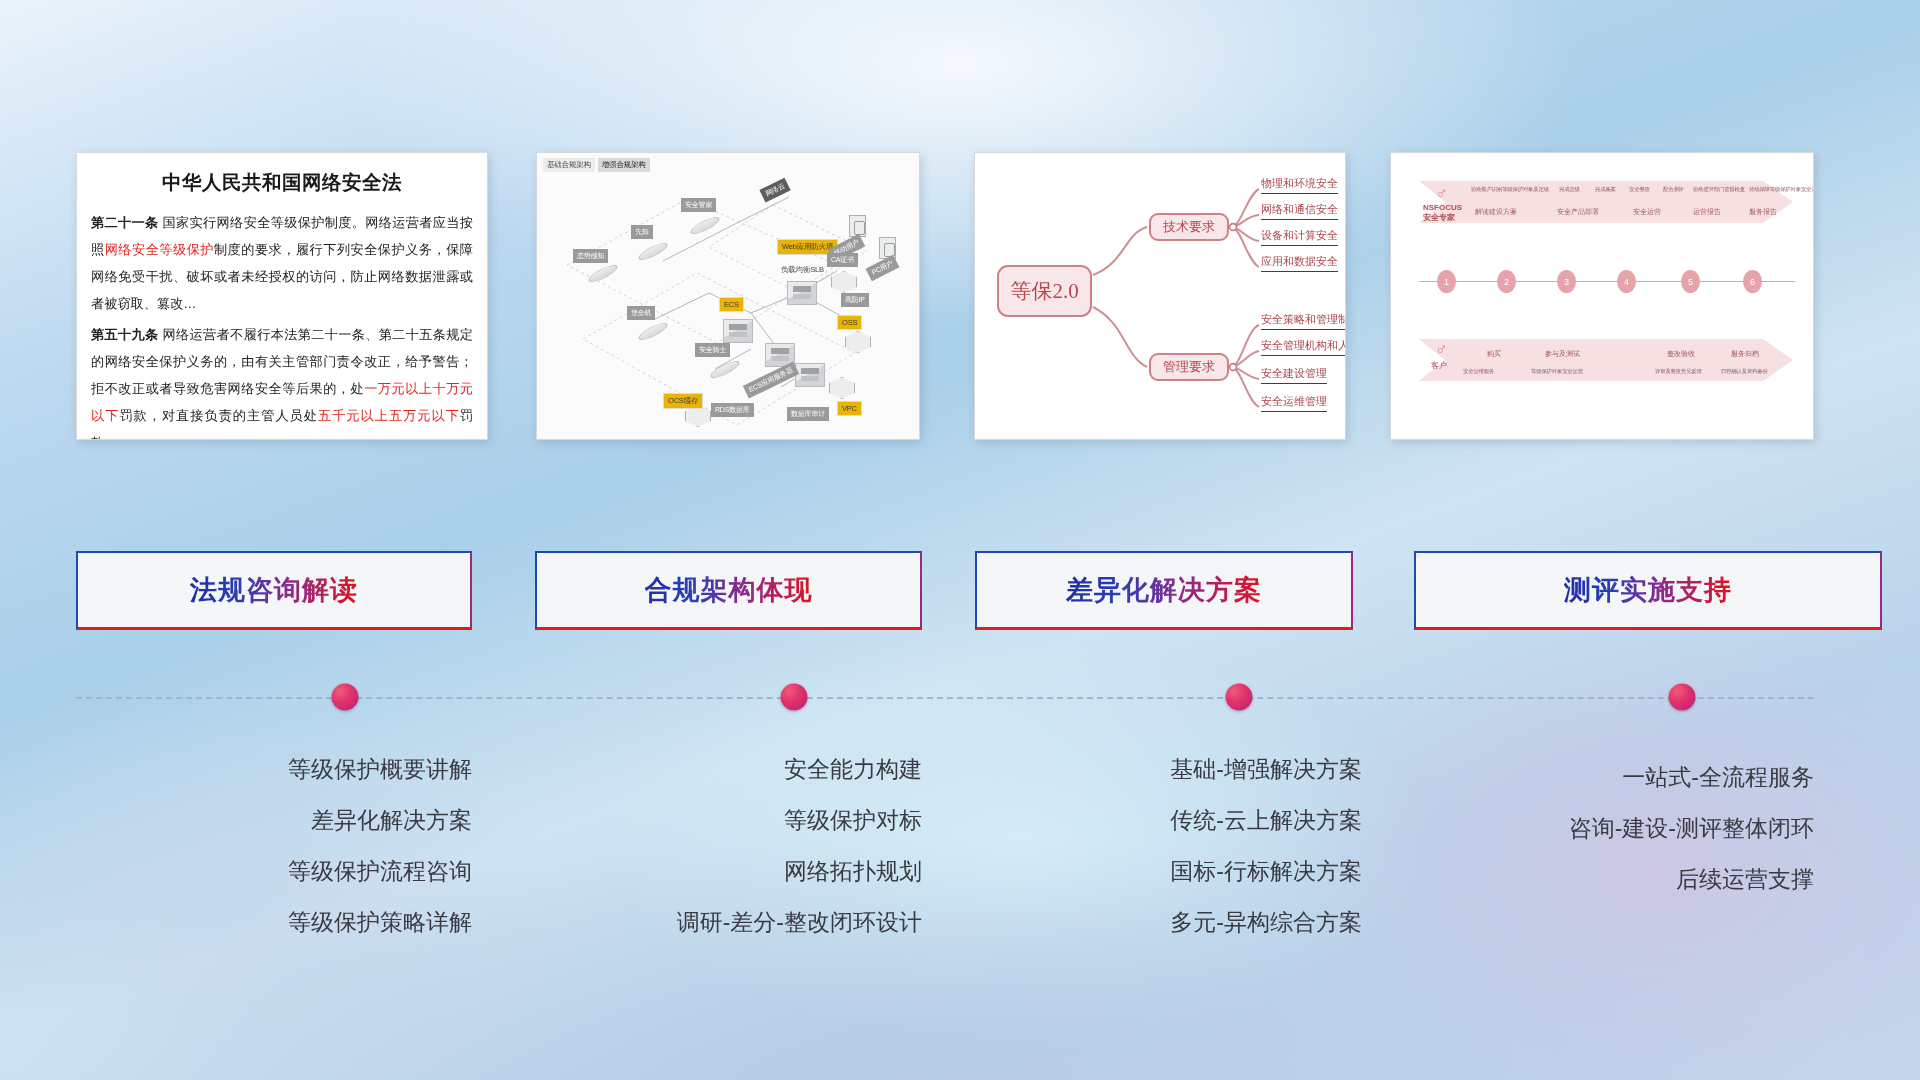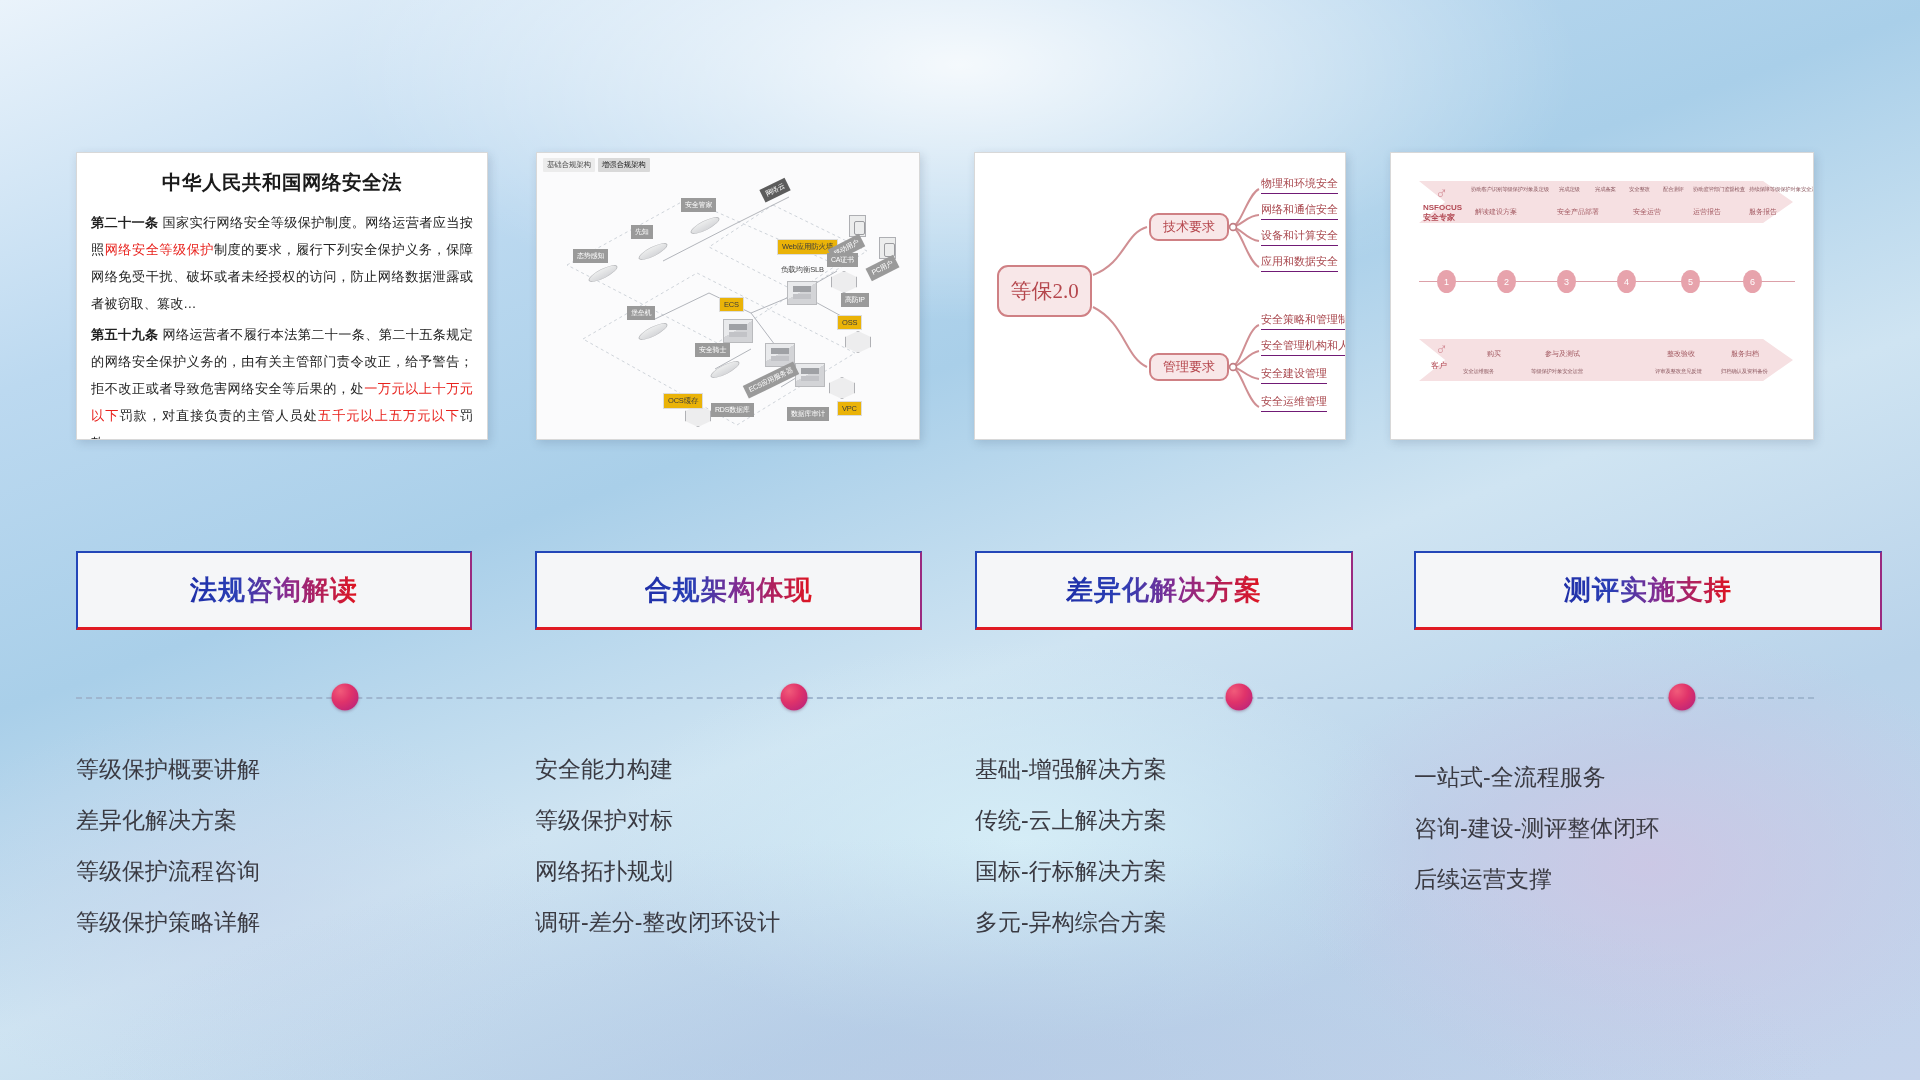--- a/index.html
+++ b/index.html
@@ -108,21 +108,21 @@
 
   
   #timeline { position:absolute; left:76px; top:697px; width:1738px; height:3px; }
   .tl-dash { position:absolute; top:0; left:0; right:0; height:0;
              border-top:2px dashed #9fb6cf; }
   .tl-dot  { position:absolute; width:27px; height:27px; border-radius:50%;
              background:radial-gradient(circle at 32% 28%, #f15b7a 0%, #e0336a 42%, #b01f7e 100%);
              box-shadow:0 1px 3px rgba(80,20,60,.35); transform:translate(-50%,-50%); }
 
   
-  .col { position:absolute; text-align:left; }
+  .col { position:absolute; text-align:right; }
   .col .it { font-size:23px; color:#3a3a42; line-height:51px; white-space:nowrap; }
 </style>
 </head>
 <body>
 
 <div id="bg">
   <div class="bg-l1"></div>
     <div class="bg-l2"></div>
     <div class="bg-l3"></div>
   <div class="bg-l4"></div>

